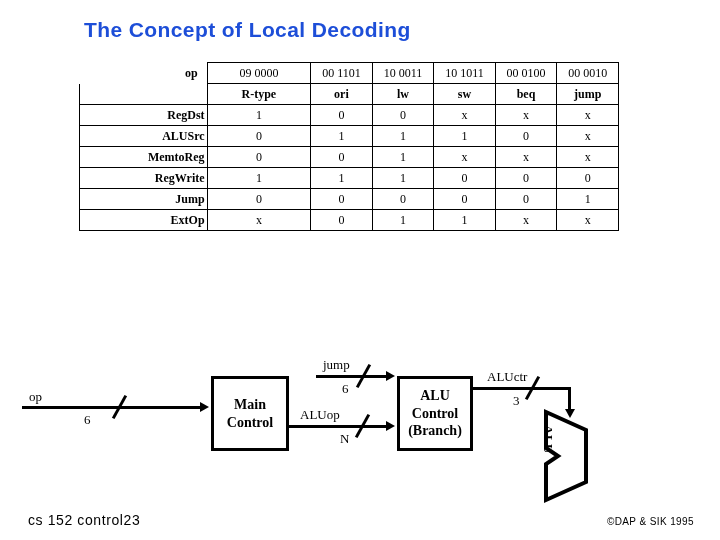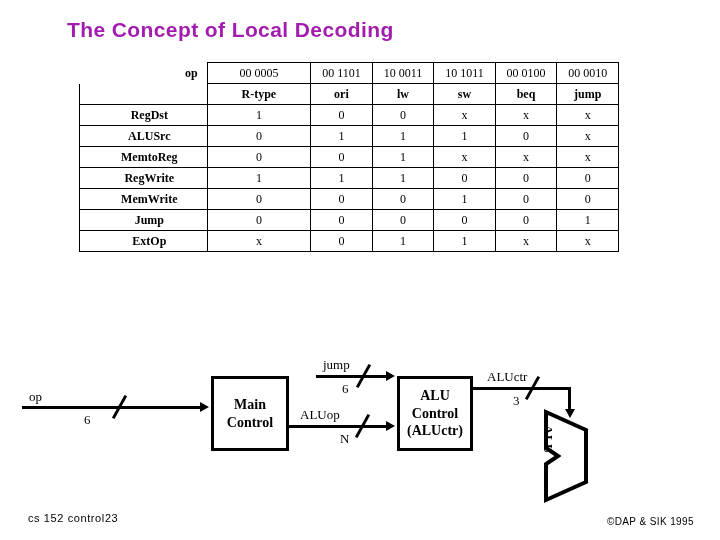--- a/index.html
+++ b/index.html
@@ -12,28 +12,28 @@
     height: 540px;
     position: relative;
     overflow: hidden;
     font-family: "Liberation Serif", serif;
     color: #000000;
   }
 
   
   #slide-title {
     position: absolute;
-    left: 67px;
+    left: 84px;
     top: 18px;
     font-family: "Liberation Sans", sans-serif;
     font-size: 21px;
     font-weight: bold;
     letter-spacing: 0.4px;
     white-space: nowrap;
-    color: #a21caf;
+    color: #1d4ed8;
   }
 
   
   #control-table {
     position: absolute;
     left: 79px;
     top: 62px;
     width: 540px;
     border-collapse: separate;
     border-spacing: 1px;
@@ -69,21 +69,21 @@
     z-index: 0;
   }
   #control-table tr.hdr-op td.op-label span {
     position: relative;
     z-index: 1;
   }
   #control-table tr.hdr-name td {
     font-weight: bold;
   }
   #control-table td.rowlabel {
-    text-align: center;
+    text-align: right;
     padding-left: 14px;
     font-weight: bold;
   }
   .col-label  { width: 126px; }
   .col-rtype  { width: 110px; }
   .col-narrow { width: 60px; }
 
   
   #diagram {
     position: absolute;
@@ -162,21 +162,21 @@
     transform-origin: left top;
     letter-spacing: 0.5px;
   }
 
   
   #footer-left {
     position: absolute;
     left: 28px;
     top: 512px;
     font-family: "Liberation Sans", sans-serif;
-    font-size: 11px;
+    font-size: 14px;
     letter-spacing: 0.6px;
     white-space: nowrap;
   }
   #footer-right {
     position: absolute;
     right: 26px;
     top: 516px;
     font-family: "Liberation Sans", sans-serif;
     font-size: 10px;
     letter-spacing: 0.4px;
@@ -185,21 +185,21 @@
 </style>
 </head>
 <body>
 
 <div id="slide-title">The Concept of Local Decoding</div>
 
 <table id="control-table">
   <tbody>
     <tr class="hdr-op">
       <td class="op-label col-label"><span>op</span></td>
-      <td class="col-rtype">00 0005</td>
+      <td class="col-rtype">09 0000</td>
       <td class="col-narrow">00 1101</td>
       <td class="col-narrow">10 0011</td>
       <td class="col-narrow">10 1011</td>
       <td class="col-narrow">00 0100</td>
       <td class="col-narrow">00 0010</td>
     </tr>
     <tr class="hdr-name">
       <td></td>
       <td>R-type</td>
       <td>ori</td>
@@ -239,29 +239,20 @@
     <tr>
       <td class="rowlabel">RegWrite</td>
       <td>1</td>
       <td>1</td>
       <td>1</td>
       <td>0</td>
       <td>0</td>
       <td>0</td>
     </tr>
     <tr>
-      <td class="rowlabel">MemWrite</td>
-      <td>0</td>
-      <td>0</td>
-      <td>0</td>
-      <td>1</td>
-      <td>0</td>
-      <td>0</td>
-    </tr>
-    <tr>
       <td class="rowlabel">Jump</td>
       <td>0</td>
       <td>0</td>
       <td>0</td>
       <td>0</td>
       <td>0</td>
       <td>1</td>
     </tr>
     <tr>
       <td class="rowlabel">ExtOp</td>
@@ -296,21 +287,21 @@
 
   <div class="wire wire-h" style="left:288px; top:80px; width:100px;"></div>
   <div class="arrow-r" style="left:386px; top:76px;"></div>
   <div class="tick" style="left:361px; top:68px;"></div>
   <div class="wlabel" style="left:300px; top:62px;">ALUop</div>
   <div class="wnum" style="left:340px; top:86px;">N</div>
 
   <div class="box" id="alu-control-box">
     <span>ALU</span>
     <span>Control</span>
-    <span>(ALUctr)</span>
+    <span>(Branch)</span>
   </div>
 
   <div class="wire wire-h" style="left:473px; top:42px; width:98px;"></div>
   <div class="wire wire-v" style="left:568px; top:42px; height:24px;"></div>
   <div class="arrow-d" style="left:565px; top:64px;"></div>
   <div class="tick" style="left:531px; top:30px;"></div>
   <div class="wlabel" style="left:487px; top:24px;">ALUctr</div>
   <div class="wnum" style="left:513px; top:48px;">3</div>
 
   <svg id="alu-shape" width="64" height="96" viewBox="0 0 64 96">

